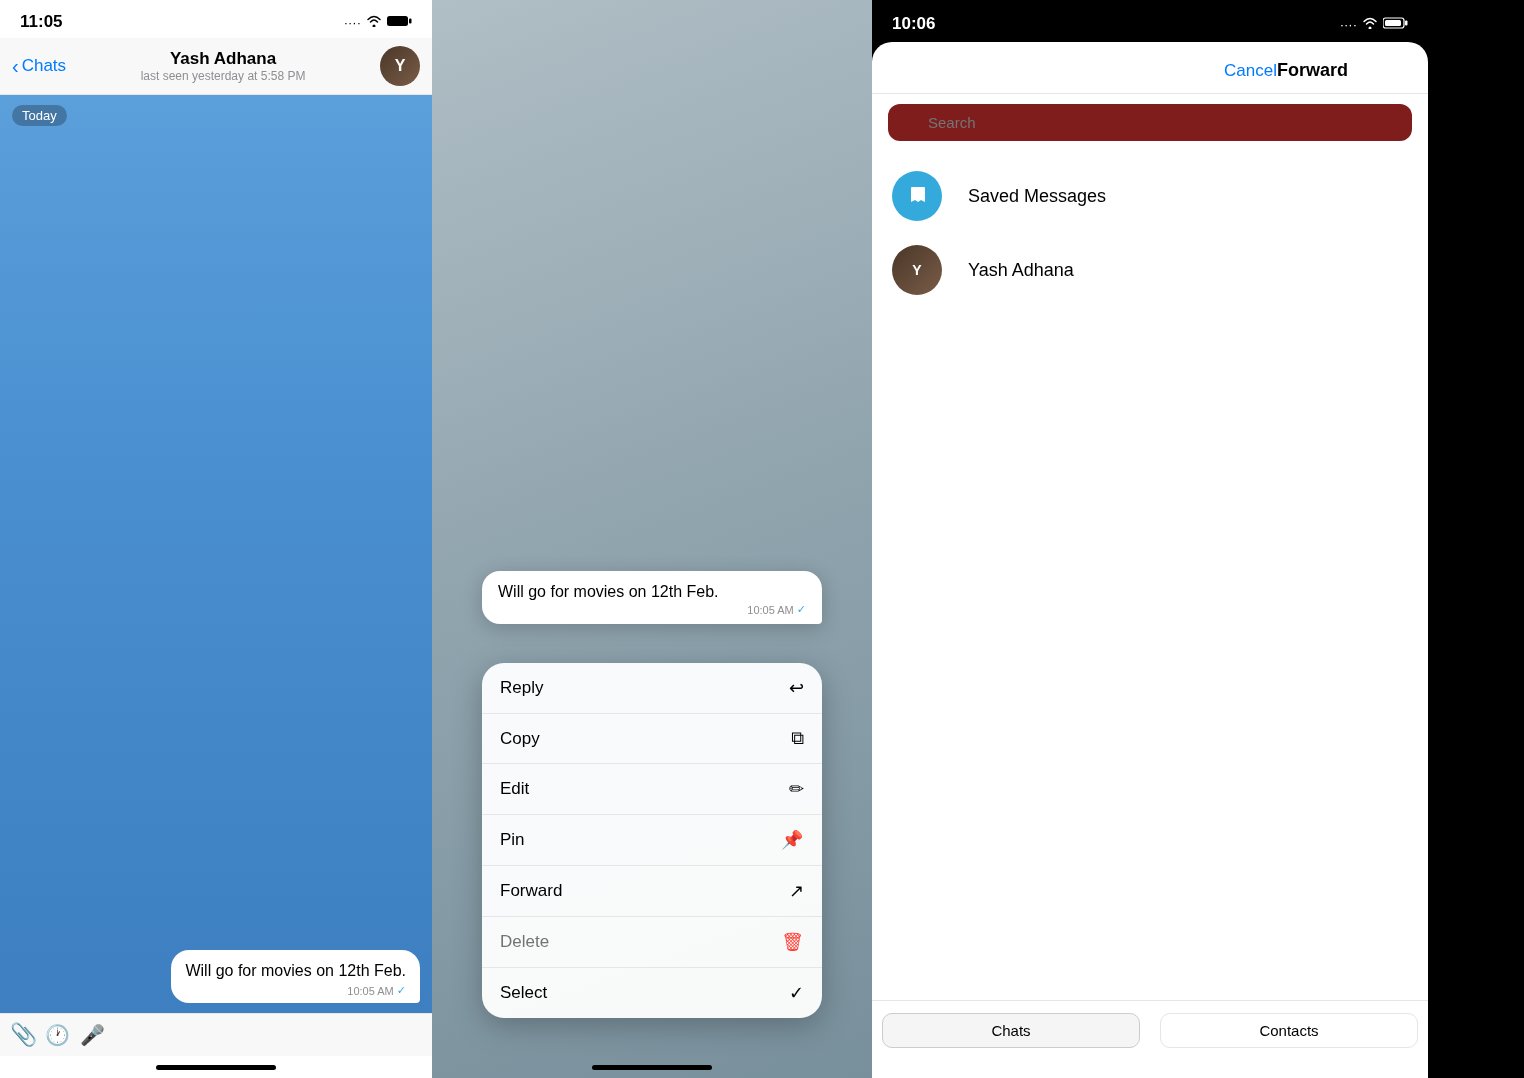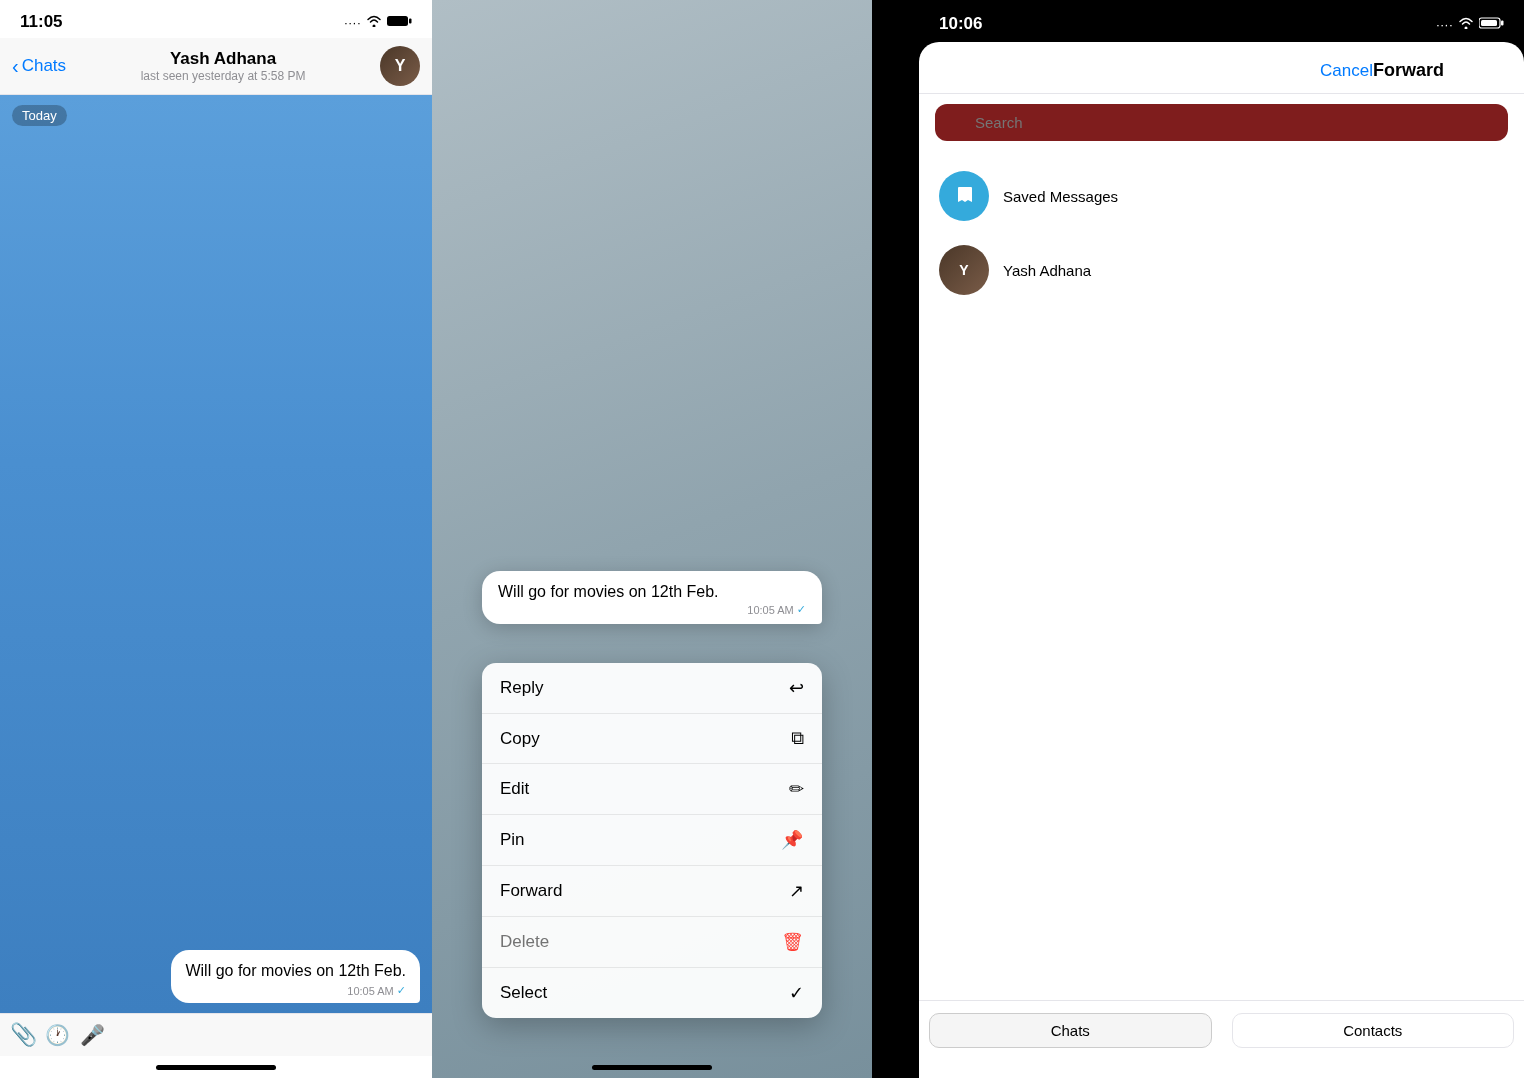--- a/index.html
+++ b/index.html
@@ -227,21 +227,21 @@
       font-size: 11px;
       color: #8e8e93;
     }
     .preview-check {
       color: #34aadc;
       font-size: 11px;
     }
 
     .context-menu {
       background: rgba(255,255,255,0.95);
-      border-radius: 14px;
+      border-radius: 22px;
       overflow: hidden;
       box-shadow: 0 8px 30px rgba(0,0,0,0.25);
       margin-top: 39px;
     }
     .context-item {
       display: flex;
       align-items: center;
       justify-content: space-between;
       padding: 14px 18px;
       border-bottom: 1px solid rgba(0,0,0,0.08);
@@ -273,26 +273,25 @@
       left: 50%;
       transform: translateX(-50%);
       width: 120px;
       height: 5px;
       background: #000;
       border-radius: 3px;
     }
 
     
     .panel3 {
-      width: 652px;
+      width: 556px;
       height: 1078px;
       display: flex;
       flex-direction: column;
       background: #000;
-      padding-left: 47px;
     }
 
     .p3-status-bar {
       display: flex;
       justify-content: space-between;
       align-items: center;
       padding: 14px 20px 8px 20px;
       background: #000;
     }
     .p3-status-time {
@@ -383,23 +382,24 @@
       color: #fff;
       flex-shrink: 0;
     }
     .p3-avatar-saved {
       background: #34aadc;
     }
     .p3-avatar-user {
       background: linear-gradient(135deg, #4a3728, #7a5c48);
     }
     .p3-contact-name {
-      font-size: 15px;
+      font-size: 18px;
       color: #000;
       font-weight: 500;
+      margin-left: 12px;
     }
 
     .p3-bottom-tabs {
       display: flex;
       border-top: 1px solid #e5e5ea;
       padding: 12px 0 30px 0;
     }
     .p3-tab {
       flex: 1;
       text-align: center;

